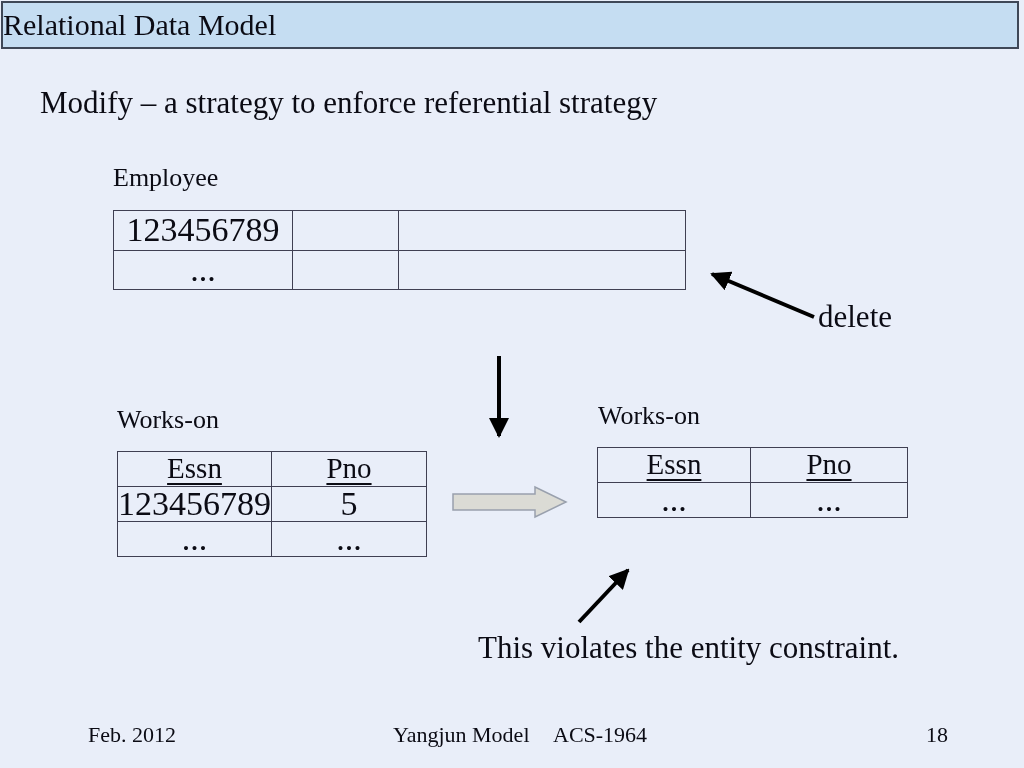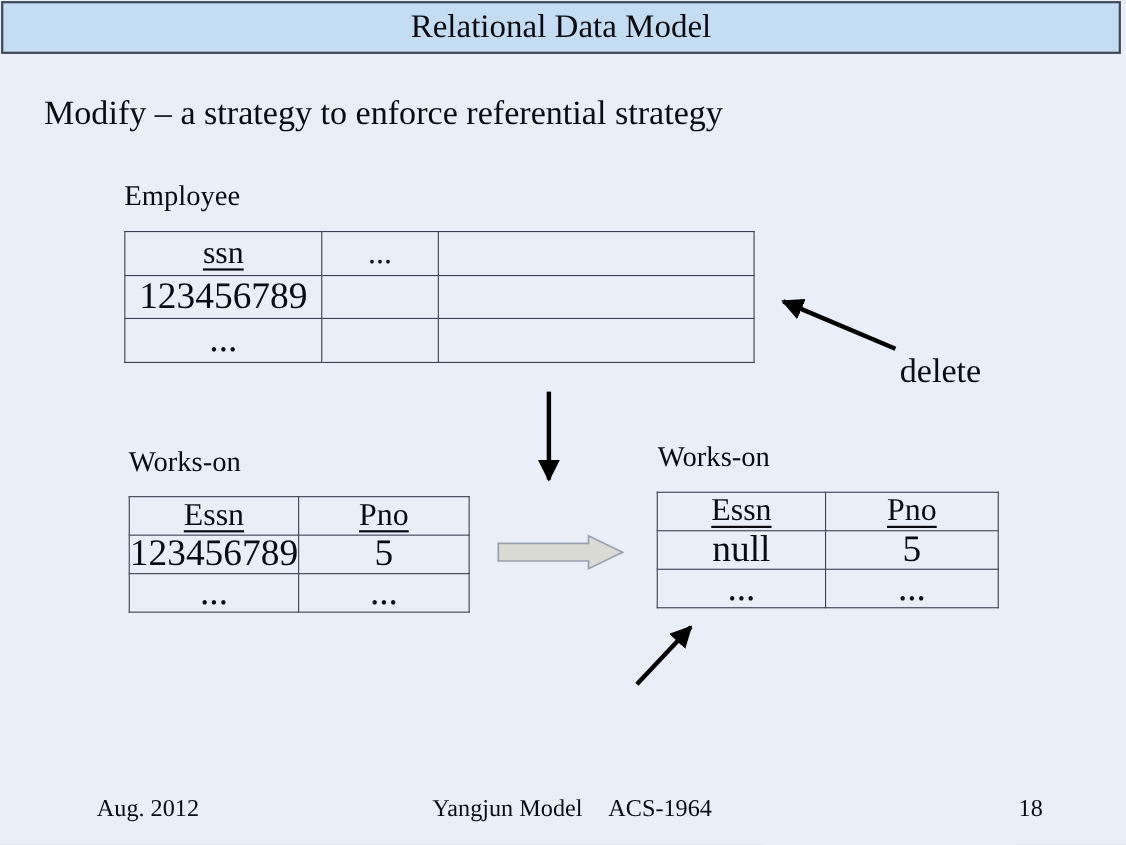--- a/index.html
+++ b/index.html
@@ -7,21 +7,21 @@
     position:relative;
     width:1024px;height:768px;
     background:#e9eef9;
     font-family:"Liberation Serif", serif;
     color:#0b0b14;
     overflow:hidden;
   }
   .titlebar{
     position:absolute;left:1px;top:1px;width:1014px;height:44px;
     background:#c5ddf2;border:2px solid #3e4757;
-    display:flex;align-items:center;justify-content:center;
+    display:flex;align-items:center;
     font-size:30px;
   }
   .heading{position:absolute;left:40px;top:85px;font-size:31px;white-space:nowrap;}
   .tbl-label{position:absolute;font-size:26px;white-space:nowrap;}
   #employee-label{left:113px;top:163px;}
   #workson-left-label{left:117px;top:405px;}
   #workson-right-label{left:598px;top:401px;}
   table{border-collapse:collapse;position:absolute;table-layout:fixed;}
   td{
     border:1.5px solid #3f3f52;
@@ -32,21 +32,21 @@
   tr.hdr td{font-size:29px;}
   .pk{text-decoration:underline;text-underline-offset:5px;}
   #employee-table{left:113px;top:210px;}
   #employee-table td{height:38.5px;}
   #workson-left-table{left:117px;top:451px;}
   #workson-left-table td{height:33.5px;}
   #workson-right-table{left:597px;top:447px;}
   #workson-right-table td{height:33.5px;}
   .overlay{position:absolute;left:0;top:0;width:1024px;height:768px;pointer-events:none;}
   .float-label{position:absolute;font-size:31px;white-space:nowrap;}
-  #delete-label{left:818px;top:299px;margin-top:20px;}
+  #delete-label{left:818px;top:299px;}
   #violation-label{left:478px;top:630px;}
   .footer{position:absolute;top:722px;font-size:22px;white-space:nowrap;}
   #footer-date{left:88px;}
   #footer-author{left:393px;}
   #footer-course{left:553px;}
   #footer-page{left:926px;}
 </style>
 </head>
 <body>
 
@@ -60,25 +60,20 @@
 
   <div class="tbl-label" id="employee-label">Employee</div>
 
   <table id="employee-table">
     <colgroup>
         <col style="width:179px">
         <col style="width:106px">
         <col style="width:287px">
       </colgroup>
     <tbody>
-        <tr class="hdr">
-      <td><span class="pk">ssn</span></td>
-      <td>...</td>
-      <td></td>
-    </tr>
     <tr>
       <td>123456789</td>
       <td></td>
       <td></td>
     </tr>
     <tr>
       <td>...</td>
       <td></td>
       <td></td>
     </tr>
@@ -114,24 +109,20 @@
     <colgroup>
         <col style="width:153px">
         <col style="width:157px">
       </colgroup>
     <tbody>
         <tr class="hdr">
       <td><span class="pk">Essn</span></td>
       <td><span class="pk">Pno</span></td>
     </tr>
     <tr>
-      <td>null</td>
-      <td>5</td>
-    </tr>
-    <tr>
       <td>...</td>
       <td>...</td>
     </tr>
   </tbody>
     </table>
 
   <svg class="overlay" viewBox="0 0 1024 768" xmlns="http://www.w3.org/2000/svg">
     <defs>
       <marker id="ah" viewBox="0 0 10 10" refX="9" refY="5" markerWidth="5" markerHeight="5" orient="auto-start-reverse">
         <path d="M0,0 L10,5 L0,10 z" fill="#000"></path>
@@ -145,19 +136,20 @@
     </g>
     <g>
       <polygon points="453,494 535,494 535,487 566,502 535,517 535,510 453,510" fill="#dbdbd5" stroke="#99a0ad" stroke-width="1.5"></polygon>
     </g>
     <g>
       <line x1="579" y1="622" x2="628" y2="570" stroke="#000" stroke-width="4" marker-end="url(#ah)"></line>
     </g>
   </svg>
 
   <div class="float-label" id="delete-label">delete</div>
+  <div class="float-label" id="violation-label">This violates the entity constraint.</div>
 
-  <div class="footer" id="footer-date">Aug. 2012</div>
+  <div class="footer" id="footer-date">Feb. 2012</div>
   <div class="footer" id="footer-author">Yangjun Model</div>
   <div class="footer" id="footer-course">ACS-1964</div>
   <div class="footer" id="footer-page">18</div>
 
 </div>
 
 </body></html>

